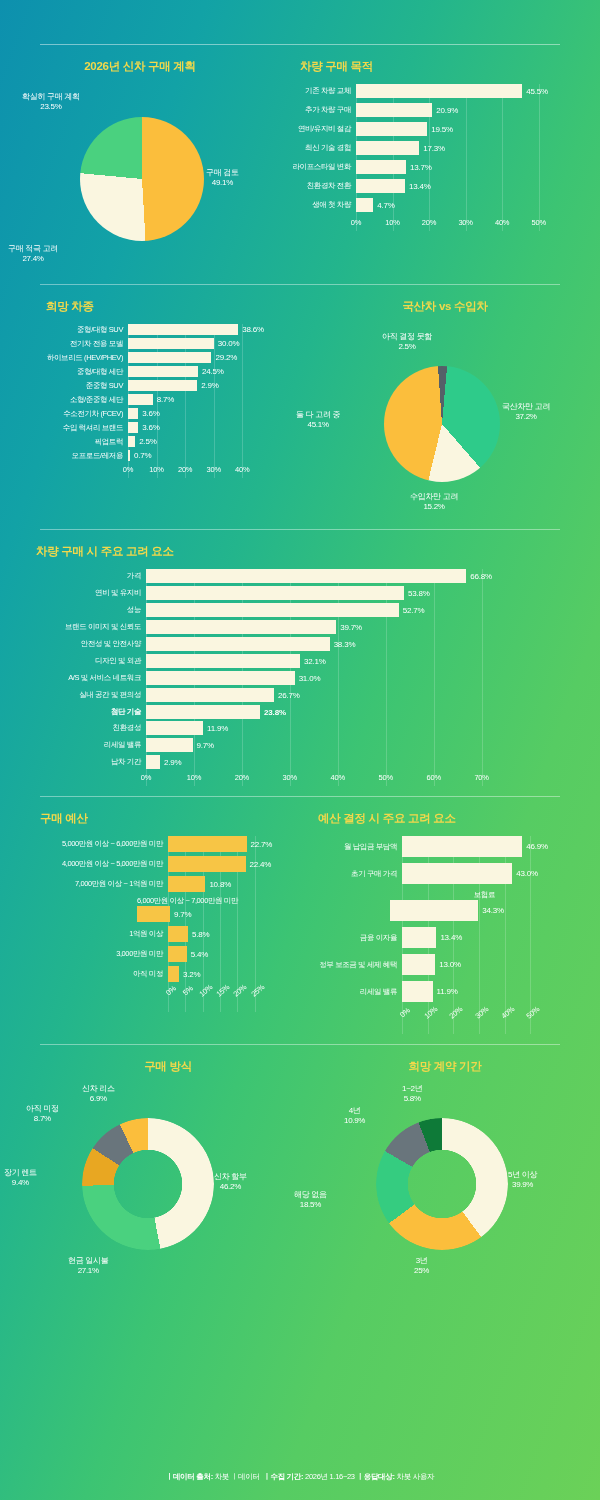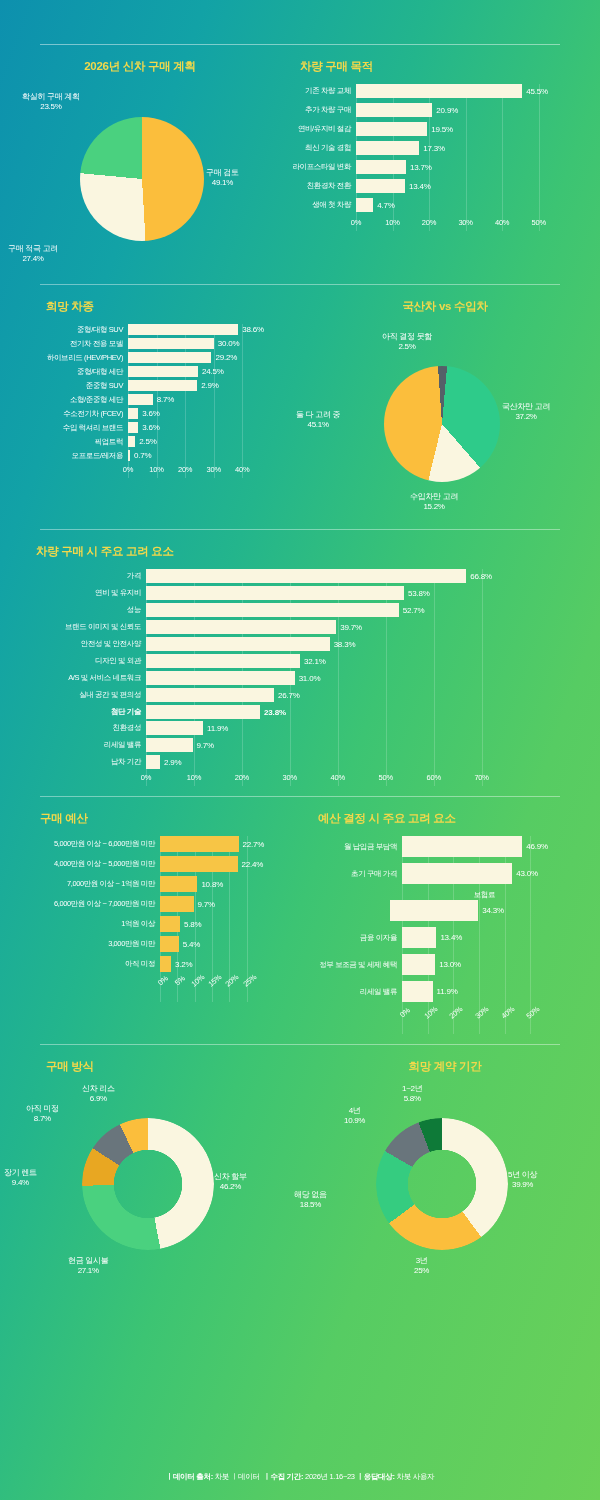--- a/index.html
+++ b/index.html
@@ -399,21 +399,21 @@
         </div>
       </div>
   </div>
 
   <div class="sect-rule"></div>
 
   <div class="section">
     <div class="row2">
       <div class="col" style="width:290px">
         <div class="sect-title" style="text-align:left;padding-left:40px">구매 예산</div>
-        <div id="bars-budget" style="padding-left: 2px;">
+        <div id="bars-budget" style="padding-left: 10px;">
             <div class="bars" style="position: relative; width: 308px;">
               <div class="gridlines" style="left: 158px; width: 90px;">
                 <i style="left: 0px;"></i>
                 <i style="left: 17.3077px;"></i>
                 <i style="left: 34.6154px;"></i>
                 <i style="left: 51.9231px;"></i>
                 <i style="left: 69.2308px;"></i>
                 <i style="left: 86.5385px;"></i>
               </div>
               <div class="bar-row" style="margin-bottom: 4px;">
@@ -430,21 +430,21 @@
                   <div class="bar-val">22.4%</div>
                 </div>
               </div>
               <div class="bar-row" style="margin-bottom: 4px;">
                 <div class="bar-label" style="width: 158px;">7,000만원 이상 ~ 1억원 미만</div>
                 <div class="bar-track">
                   <div class="bar-fill amber" style="height: 16px; width: 37.3846px;"></div>
                   <div class="bar-val">10.8%</div>
                 </div>
               </div>
-              <div class="bar-row" style="margin-bottom: 4px;">
+              <div class="bar-row" style="margin-bottom: 4px; flex-direction: column;">
                 <div class="bar-label" style="width: 158px;">6,000만원 이상 ~ 7,000만원 미만</div>
                 <div class="bar-track">
                   <div class="bar-fill amber" style="height: 16px; width: 33.5769px;"></div>
                   <div class="bar-val">9.7%</div>
                 </div>
               </div>
               <div class="bar-row" style="margin-bottom: 4px;">
                 <div class="bar-label" style="width: 158px;">1억원 이상</div>
                 <div class="bar-track">
                   <div class="bar-fill amber" style="height: 16px; width: 20.0769px;"></div>
@@ -542,21 +542,21 @@
           </div>
       </div>
     </div>
   </div>
 
   <div class="sect-rule"></div>
 
   <div class="section">
     <div class="row2">
       <div class="col" style="width:290px">
-        <div class="sect-title" style="text-align:left;padding-left:46px">구매 방식</div>
+        <div class="sect-title" style="text-align:center;padding-left:46px">구매 방식</div>
         <div class="pie-wrap" style="height:195px" id="donut-method">
             <div class="pie" style="left: 82px; top: 34px; height: 132px; width: 132px; background: conic-gradient(rgb(250, 246, 224) 0deg, rgb(250, 246, 224) 169.2deg, rgb(74, 209, 127) 169.2deg, rgb(74, 209, 127) 268.44deg, rgb(232, 167, 34) 268.44deg, rgb(232, 167, 34) 302.87deg, rgb(105, 117, 124) 302.87deg, rgb(105, 117, 124) 334.73deg, rgb(251, 190, 60) 334.73deg, rgb(251, 190, 60) 360deg); mask: radial-gradient(circle, transparent 34px, rgb(0, 0, 0) 34.5px);"></div>
             <div class="pie-lbl" style="left: 214px; top: 88px; transform: none;"><b>신차 할부</b><span class="pc">46.2%</span></div>
             <div class="pie-lbl" style="left: 68px; top: 172px; transform: none;"><b>현금 일시불</b><span class="pc">27.1%</span></div>
             <div class="pie-lbl" style="left: 4px; top: 84px; transform: none;"><b>장기 렌트</b><span class="pc">9.4%</span></div>
             <div class="pie-lbl" style="left: 26px; top: 20px; transform: none;"><b>아직 미정</b><span class="pc">8.7%</span></div>
             <div class="pie-lbl" style="left: 82px; top: 0px; transform: none;"><b>신차 리스</b><span class="pc">6.9%</span></div>
           </div>
       </div>
       <div class="col" style="width:310px">

